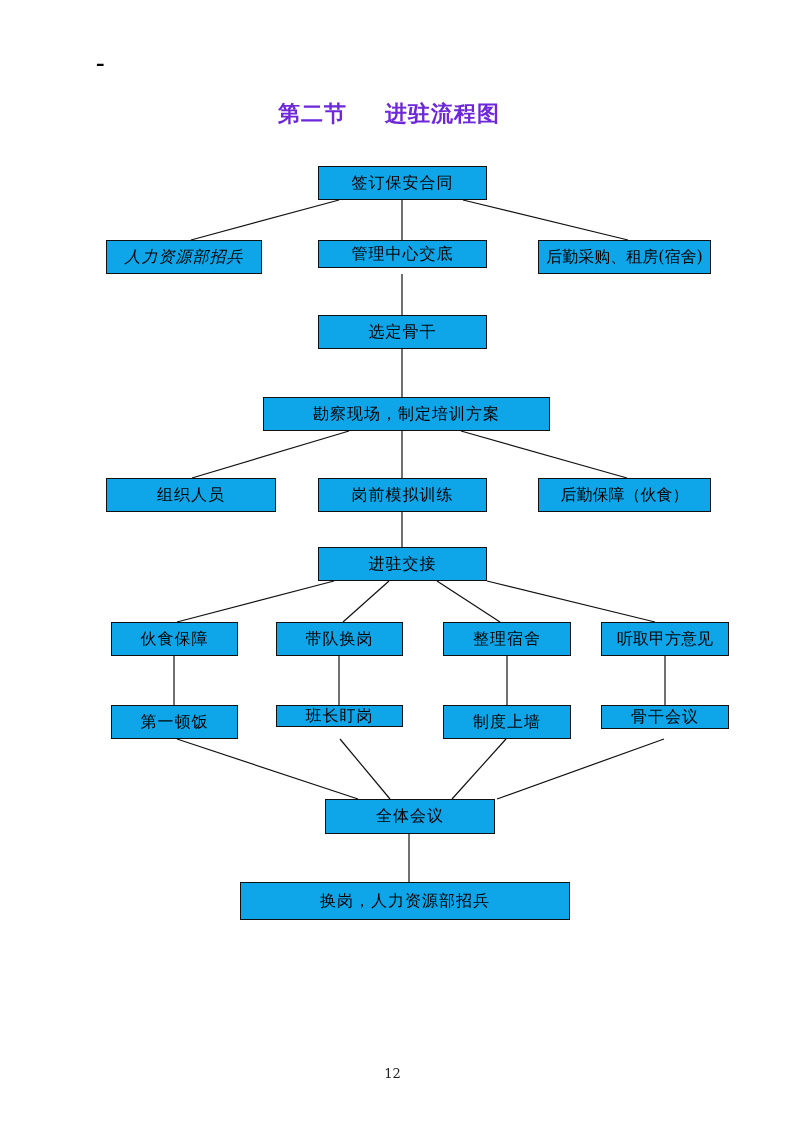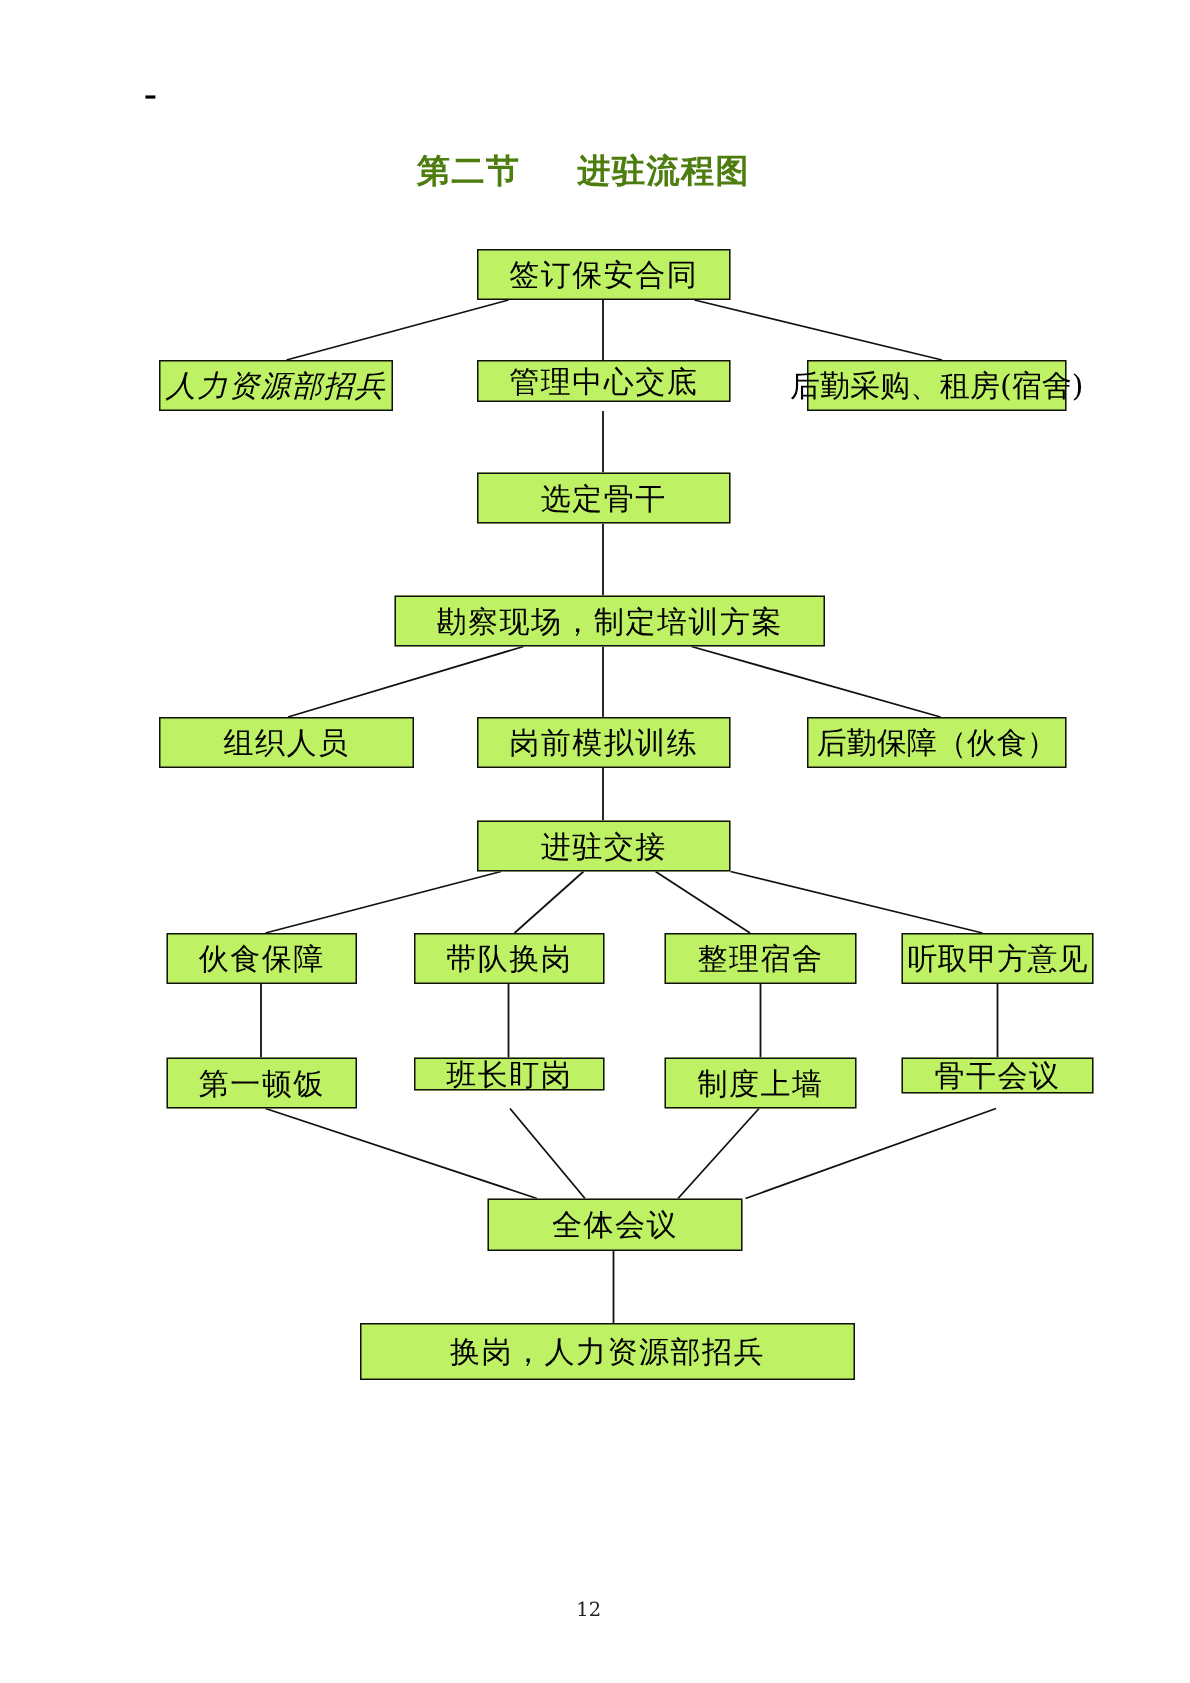--- a/index.html
+++ b/index.html
@@ -29,21 +29,21 @@
   .doc-title {
     position: absolute;
     left: 0;
     top: 99px;
     width: 778px;
     text-align: center;
     font-family: "DejaVu Sans", "Liberation Sans", sans-serif;
     font-weight: bold;
     font-size: 22px;
     letter-spacing: 1px;
-    color: #4d7c0f;
+    color: #6d28d9;
     white-space: nowrap;
   }
   .doc-title .title-gap {
     display: inline-block;
     width: 38px;
   }
   .connectors {
     position: absolute;
     left: 0;
     top: 0;
@@ -51,25 +51,25 @@
     height: 1122px;
   }
   .connectors line {
     stroke: #111111;
     stroke-width: 1.2;
   }
   .node {
     position: absolute;
     box-sizing: border-box;
     border: 1.4px solid #111111;
-    background: #bef264;
+    background: #0ea5e9;
     display: flex;
     align-items: center;
     justify-content: center;
-    font-size: 20px;
+    font-size: 16px;
     letter-spacing: 1px;
     white-space: nowrap;
     color: #000000;
   }
   .page-number {
     position: absolute;
     left: 0;
     top: 1066px;
     width: 785px;
     text-align: center;

